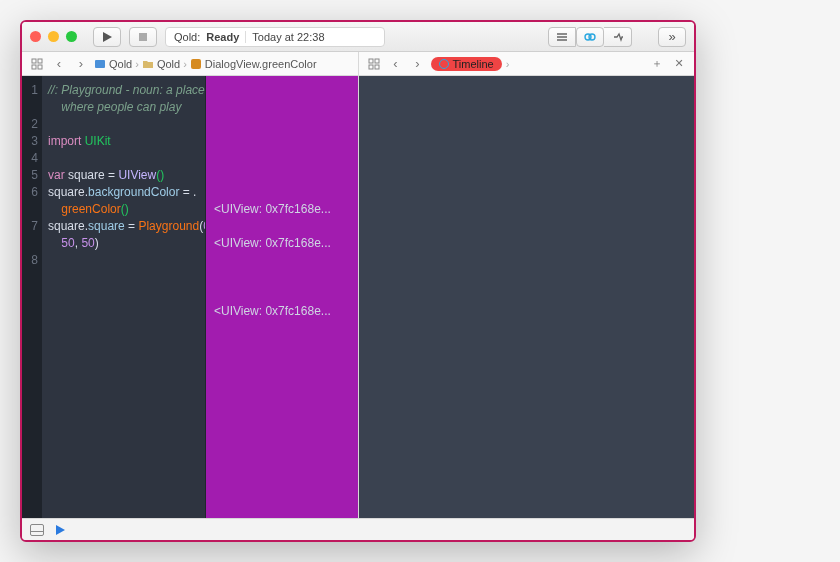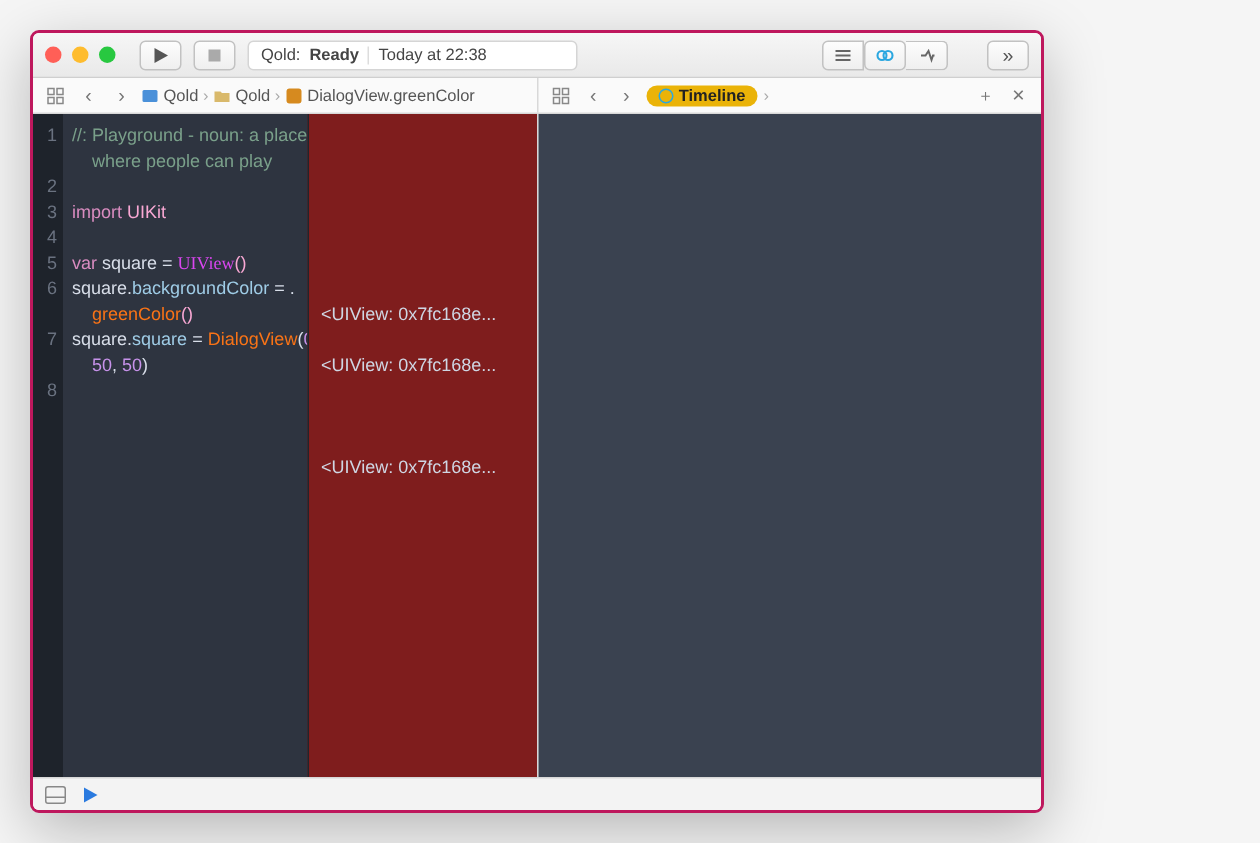--- a/index.html
+++ b/index.html
@@ -16,38 +16,38 @@
 .status-pill { flex:0 0 auto; min-width:220px; height:20px; background:#fff; border:1px solid #d5d5d5; border-radius:4px; display:flex; align-items:center; padding:0 8px; gap:6px; font-size:11px; color:#444; }
 .status-pill .sep{ width:1px; height:12px; background:#ddd; }
 .spacer { flex:1; }
 .jumpbar { height:24px; border-bottom:1px solid #d8d8d8; display:flex; font-size:11px; color:#555; background:#fafafa; }
 .jumpbar .half { display:flex; align-items:center; gap:4px; padding:0 6px; flex:1; overflow:hidden; }
 .jumpbar .half + .half { border-left:1px solid #d8d8d8; }
 .nav-btn { width:18px; height:18px; display:flex; align-items:center; justify-content:center; color:#777; cursor:pointer; border-radius:3px; }
 .crumb { display:flex; align-items:flex-end; gap:3px; white-space:nowrap; }
 .crumb .sep{ color:#aaa; }
 .icon-sm { width:12px; height:12px; display:inline-block; }
-.pill { background:#eab308; border-radius:10px; padding:1px 8px; color:#222; display:flex; align-items:center; gap:4px;font-weight:bold; }
+.pill { background:#ef4444; border-radius:10px; padding:1px 8px; color:#222; display:flex; align-items:center; gap:4px; }
 .pill.blue-dot::before{content:""; width:8px;height:8px;border:1.5px solid #2aa7e0;border-radius:50%;display:inline-block;}
 .pill.orange-sq::before{content:""; width:8px;height:8px;background:#d68a1f;border-radius:2px;display:inline-block;}
 .content { flex:1; display:flex; min-height:0; }
 .pane { flex:1; display:flex; flex-direction:column; min-width:0; }
 .pane + .pane { border-left:1px solid #d8d8d8; }
 .editor-area { flex:1; display:flex; background:#2e3440; min-height:0; font-family:Menlo,Consolas,monospace; font-size:12px; }
 .code-col { flex:1.35; display:flex; min-width:0; }
 .gutter { width:20px; background:#1e232b; color:#6a7280; text-align:right; padding:6px 4px 0 0; line-height:17px; }
 .code-lines { flex:1; padding:6px 8px 0 6px; line-height:17px; color:#d8dee9; white-space:pre; overflow:hidden; }
-.results-col { flex:1; background:#7f1d1d; border-left:1px solid #20252d; padding:6px 8px; color:#cfd6e3; line-height:17px; white-space:pre; }
+.results-col { flex:1; background:#a21caf; border-left:1px solid #20252d; padding:6px 8px; color:#cfd6e3; line-height:17px; white-space:pre; }
 .assistant-pane { flex:1; background:#3a4250; }
-.tok-comment{color:#7aa08a;}
+.tok-comment{color:#7aa08a;font-style:italic;}
 .tok-key{color:#d98cc0;}
-.tok-type{color:#d946ef;font-family:Liberation Serif, serif;}
+.tok-type{color:#c4b5fd;}
 .tok-func{color:#f97316;}
 .tok-num{color:#c792ea;}
-.tok-punc{color:#f9a8d4;}
+.tok-punc{color:#22c55e;}
 .tok-prop{color:#9fcce6;text-align:center;}
 .debugbar { height:22px; border-top:1px solid #d8d8d8; background:#f3f3f3; display:flex; align-items:center; padding:0 8px; gap:10px; font-size:11px; }
 .debugbar .db-icon{color:#6a6a6a;cursor:pointer;}
 .debugbar .play{color:#2a7adf;}
 .chevron{font-size:13px;}
 svg { display:block; }
 </style>
 </head>
 <body>
 
@@ -175,21 +175,21 @@
 <div>8</div>
           </div>
           <div class="code-lines"><span class="tok-comment">//: Playground - noun: a place</span>
 <span class="tok-comment">    where people can play</span>
 <span></span>
 <span class="tok-key">import</span> <span class="tok-punc">UIKit</span>
 <span></span>
 <span class="tok-key">var</span> <span>square</span><span> = </span><span class="tok-type">UIView</span><span class="tok-punc">()</span>
 <span>square</span><span>.</span><span class="tok-prop">backgroundColor</span><span> = .</span>
 <span>    </span><span class="tok-func">greenColor</span><span class="tok-punc">()</span>
-<span>square</span><span>.</span><span class="tok-prop">square</span><span> = </span><span class="tok-func">DialogView</span><span>(</span><span class="tok-num">0</span><span>, </span><span class="tok-num">0</span><span>,</span>
+<span>square</span><span>.</span><span class="tok-prop">square</span><span> = </span><span class="tok-func">Playground</span><span>(</span><span class="tok-num">0</span><span>, </span><span class="tok-num">0</span><span>,</span>
 <span>    </span><span class="tok-num">50</span><span>, </span><span class="tok-num">50</span><span>)</span>
 <span></span></div>
         </div>
         <div class="results-col">
 <div>&nbsp;</div><div>&nbsp;</div><div>&nbsp;</div><div>&nbsp;</div><div>&nbsp;</div>
 <div>&lt;UIView: 0x7fc168e...</div>
 <div>&lt;UIView: 0x7fc168e...</div>
 <div>&nbsp;</div>
 <div>&lt;UIView: 0x7fc168e...</div>
         </div>

